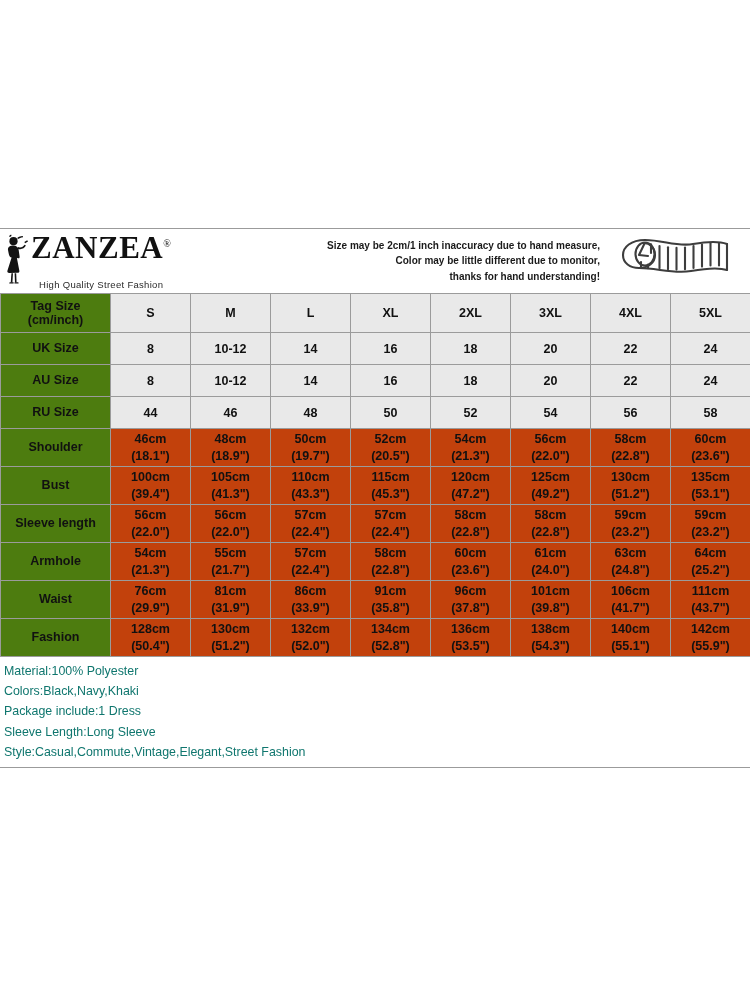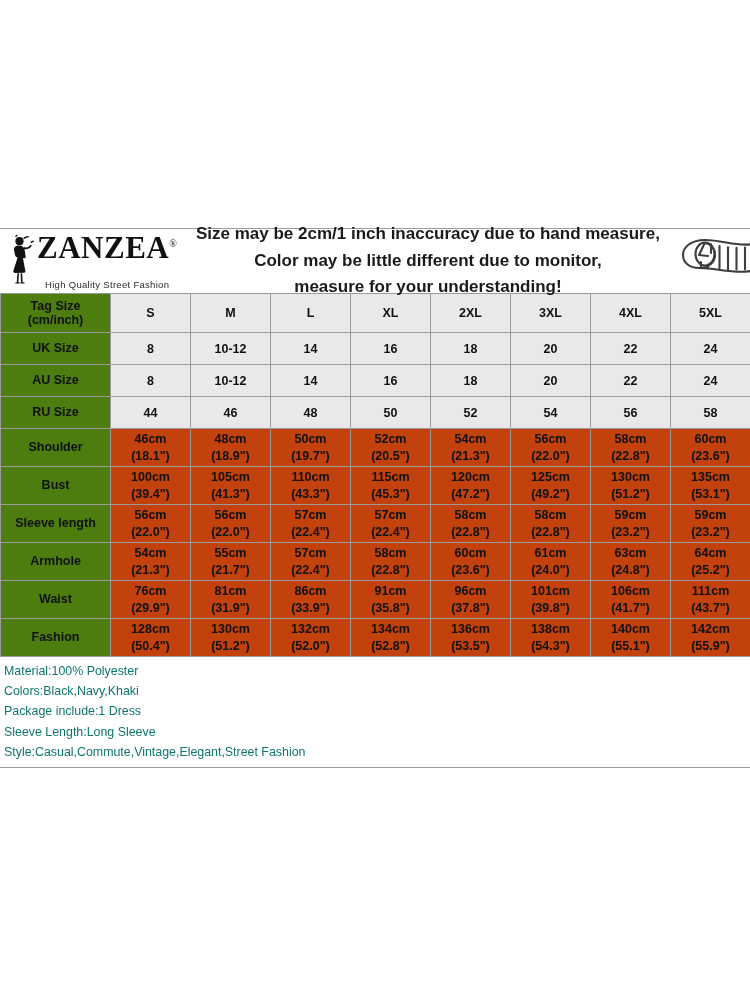--- a/index.html
+++ b/index.html
@@ -35,21 +35,20 @@
     height: 64px;
     background: #ffffff;
     padding: 0;
     box-sizing: border-box;
   }
   .brand {
     width: 196px;
     flex: 0 0 196px;
     display: flex;
     align-items: center;
-    padding-left: 6px;
     box-sizing: border-box;
   }
   .brand-figure { flex: 0 0 auto; margin-right: 1px; }
   .brand-text { display: flex; flex-direction: column; line-height: 1; }
   .brand-word {
     font-family: "Liberation Serif", serif;
     font-size: 31px;
     font-weight: 700;
     letter-spacing: 0.5px;
     color: #111111;
@@ -65,22 +64,22 @@
     font-family: "Liberation Sans", sans-serif;
     font-size: 9.5px;
     color: #2a2a2a;
     letter-spacing: 0.3px;
     margin-top: 17px;
     text-align: center;
     white-space: nowrap;
   }
   .notice {
     flex: 1 1 auto;
-    text-align: center;
-    font-size: 17px;
+    text-align: right;
+    font-size: 10px;
     font-weight: 700;
     color: #1a1a1a;
     line-height: 1.55;
   }
   .notice div { white-space: nowrap; }
   .tape {
     width: 150px;
     flex: 0 0 150px;
     display: flex;
     align-items: center;
@@ -169,21 +168,21 @@
         </span>
         <span class="brand-text">
           <span class="brand-word"><span>ZANZEA</span><span class="reg">®</span></span>
           <span class="brand-tag">High Quality Street Fashion</span>
         </span>
       </div>
 
       <div class="notice">
         <div>Size may be 2cm/1 inch inaccuracy due to hand measure,</div>
         <div>Color may be little different due to monitor,</div>
-        <div>measure for your understanding!</div>
+        <div>thanks for hand understanding!</div>
       </div>
 
       <div class="tape">
         <svg width="120" height="52" viewBox="0 0 120 52" aria-hidden="true">
           <g fill="none" stroke="#3d3d3d" stroke-width="2.1" stroke-linejoin="round" stroke-linecap="round">
             <path d="M30 5 C16 5 8 12 8 20 C8 28 15 33 24 33 C33 33 40 28 40 20 C40 13 35 8 29 8"></path>
             <ellipse cx="30" cy="19" rx="9.5" ry="11.5"></ellipse>
             <path d="M30 5 C48 5 62 12 78 9 C92 6.5 104 6 112 9"></path>
             <path d="M24 33 C42 33 58 39 76 36 C90 33.5 103 32 112 35"></path>
             <path d="M112 9 L112 35"></path>

